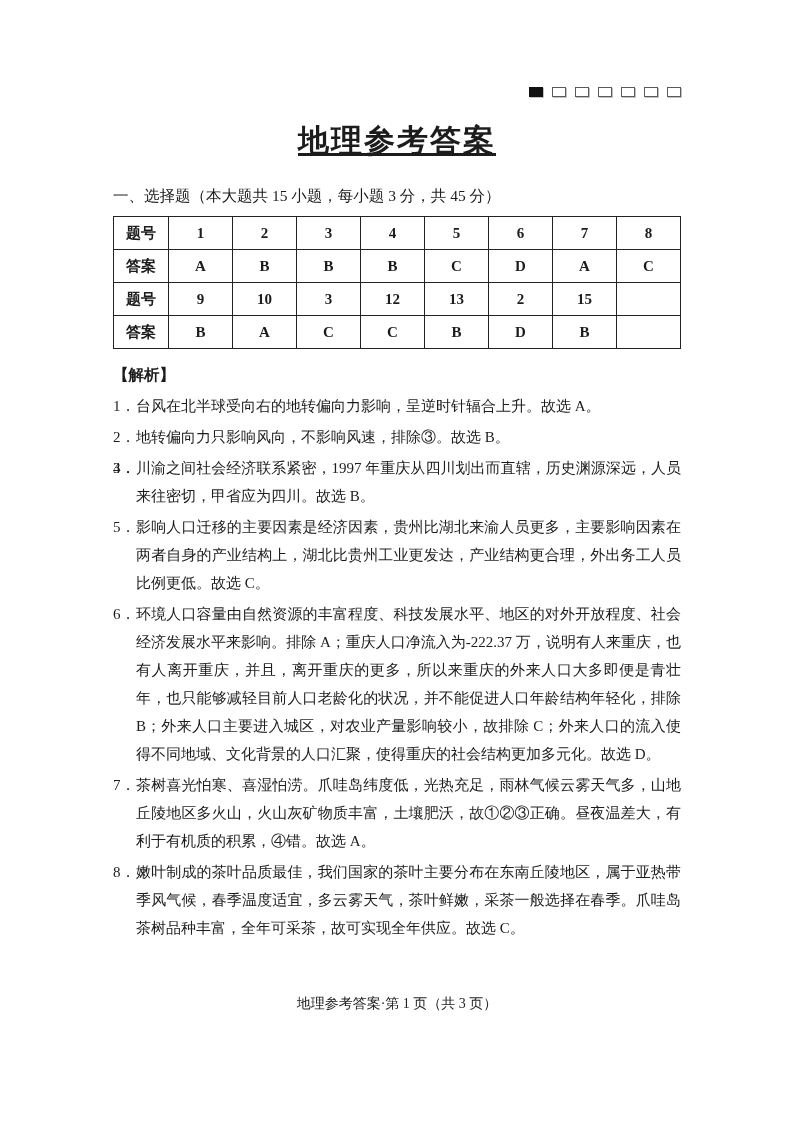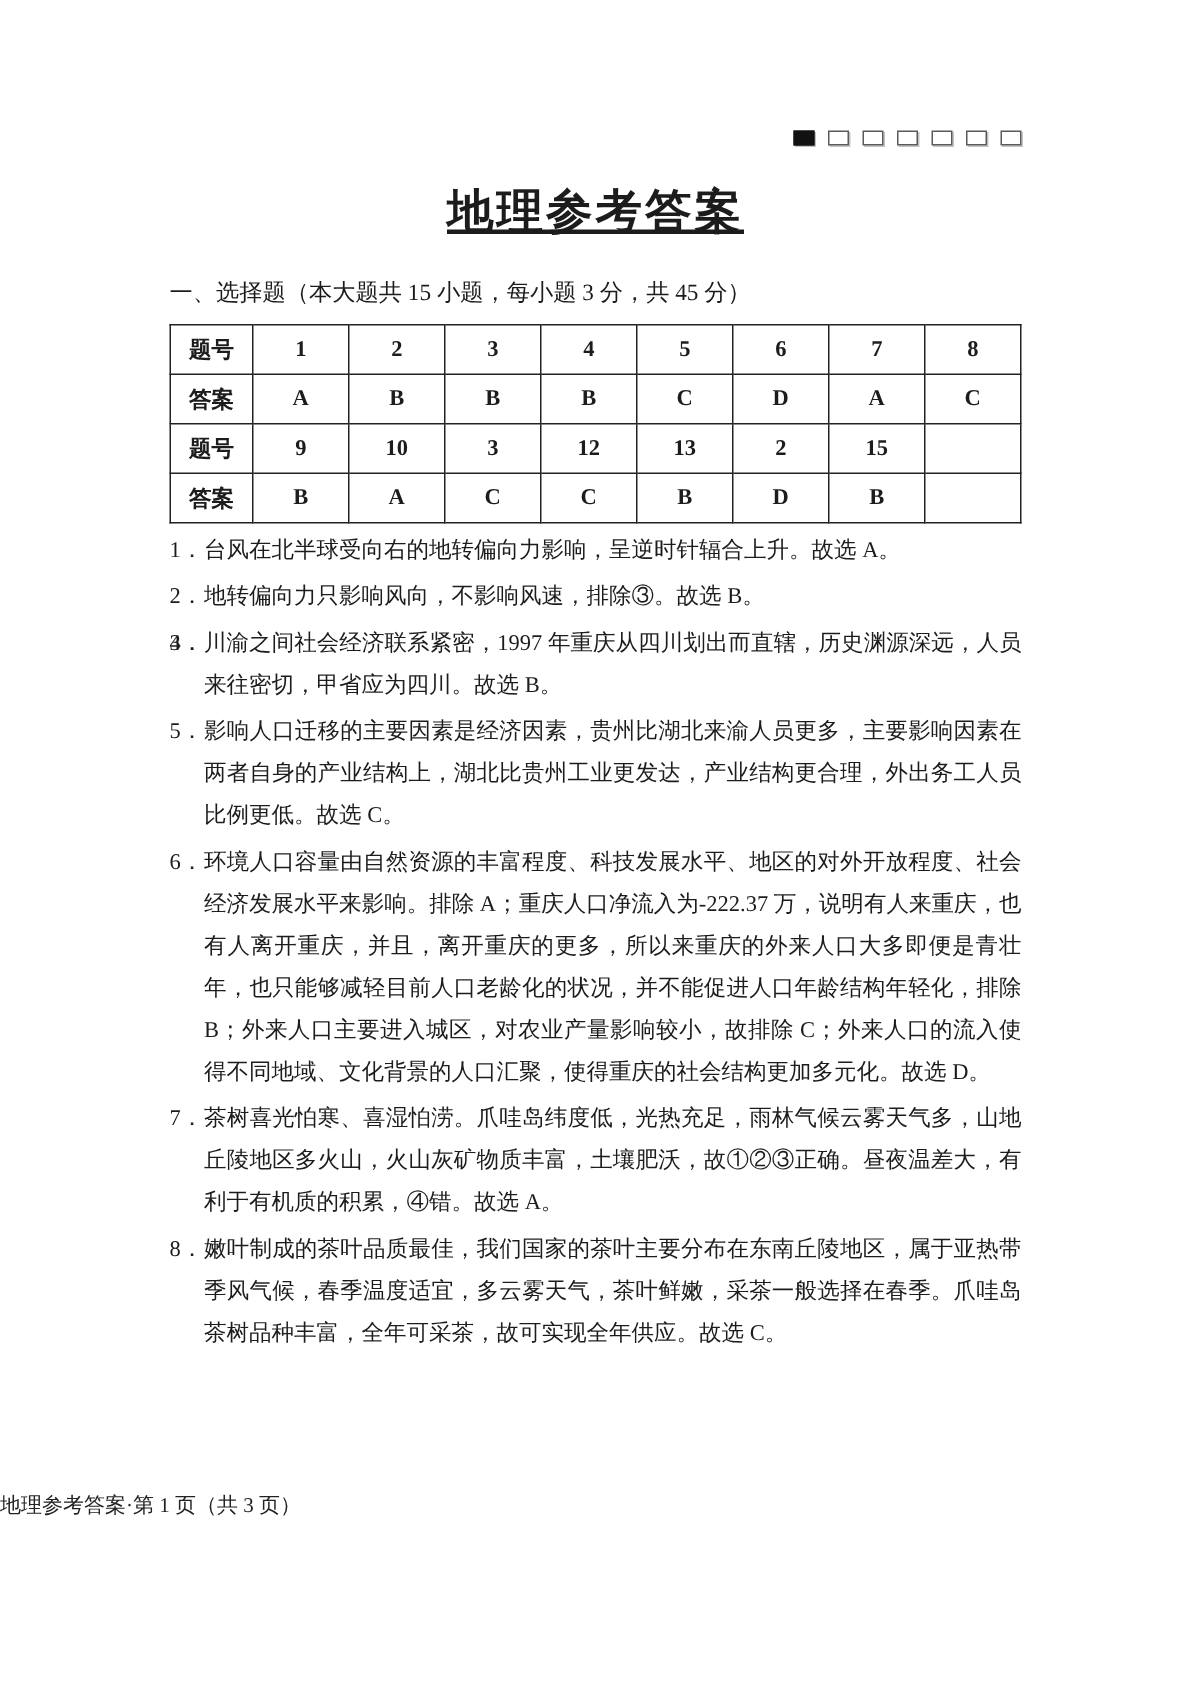--- a/index.html
+++ b/index.html
@@ -88,21 +88,21 @@
   .item .num {
     position: absolute;
     left: 0;
     top: 0;
   }
   .footer {
     position: absolute;
     top: 995px;
     left: 0;
     width: 100%;
-    text-align: left;
+    text-align: center;
     font-size: 14px;
     color: #222222;
   }
 </style>
 </head>
 <body>
 
 <div class="page">
 
   <div class="squares">
@@ -165,20 +165,21 @@
           <td>C</td>
           <td>C</td>
           <td>B</td>
           <td>D</td>
           <td>B</td>
           <td></td>
         </tr>
       </tbody>
     </table>
 
+    <div class="analysis-heading">【解析】</div>
 
     <div class="analysis-list">
       <div class="item">
         <span class="num">1．</span><span>台风在北半球受向右的地转偏向力影响，呈逆时针辐合上升。故选 A。</span>
       </div>
       <div class="item">
         <span class="num">2．</span><span>地转偏向力只影响风向，不影响风速，排除③。故选 B。</span>
       </div>
       <div class="item">
         <span class="num">3．</span>

